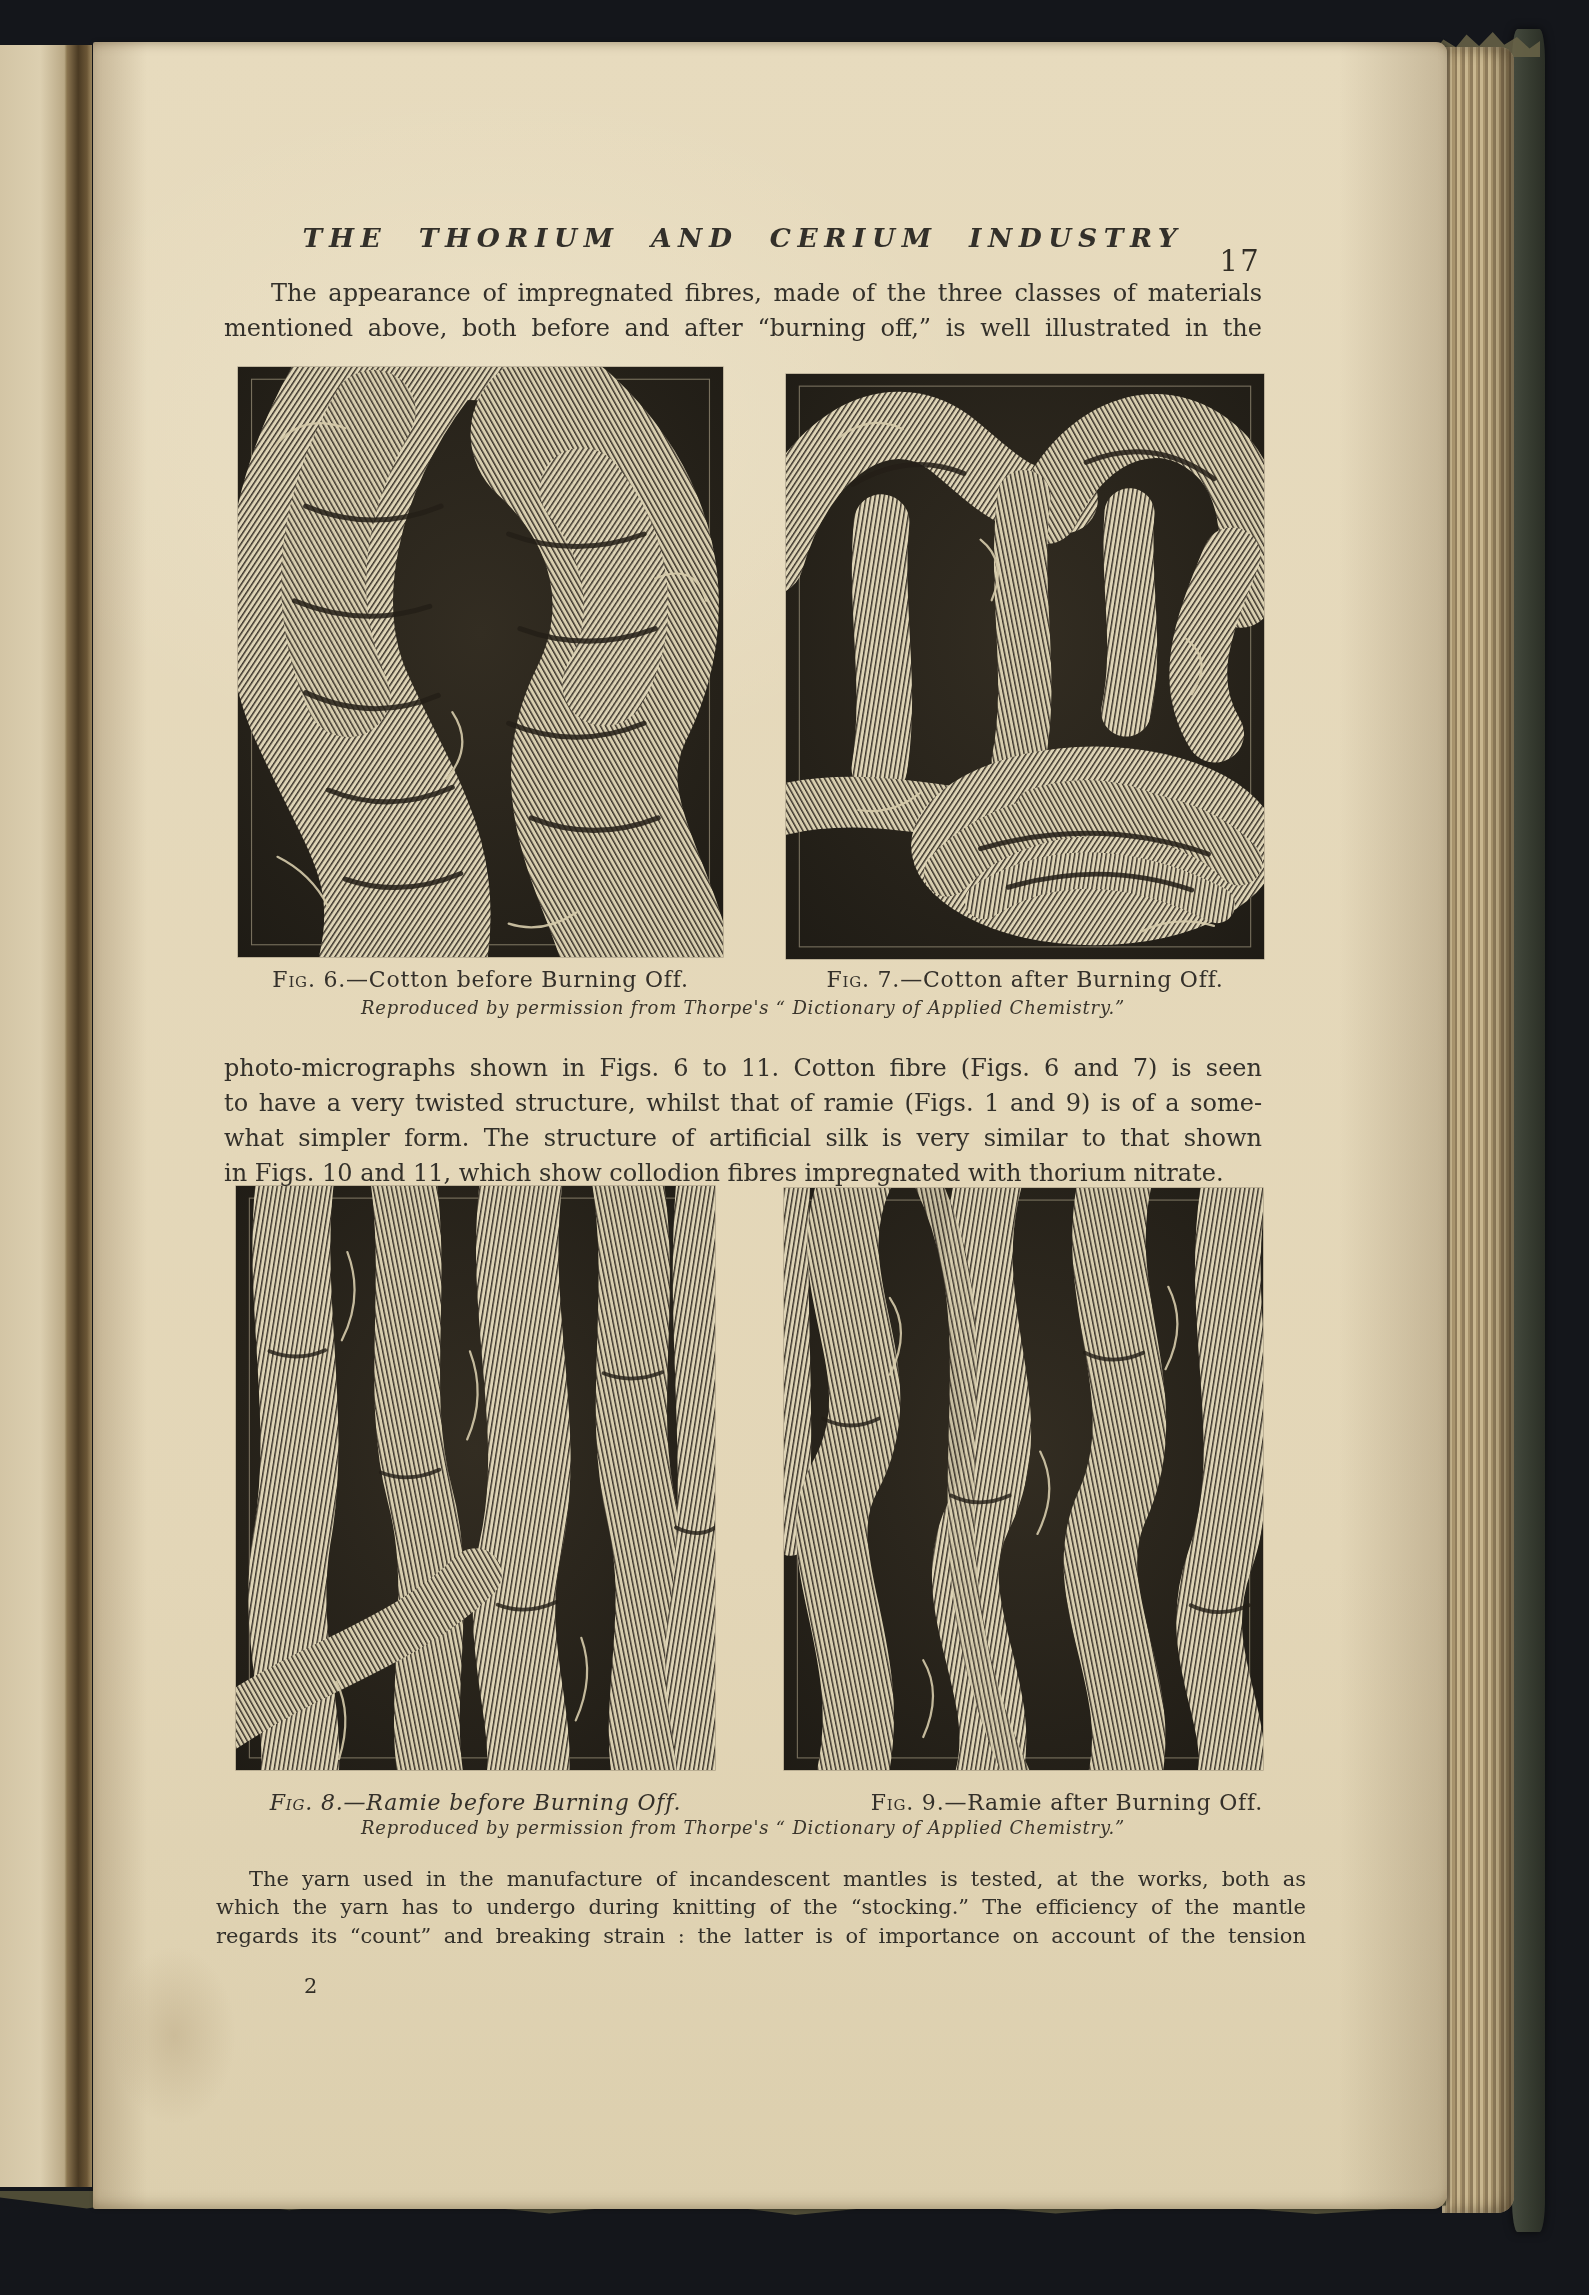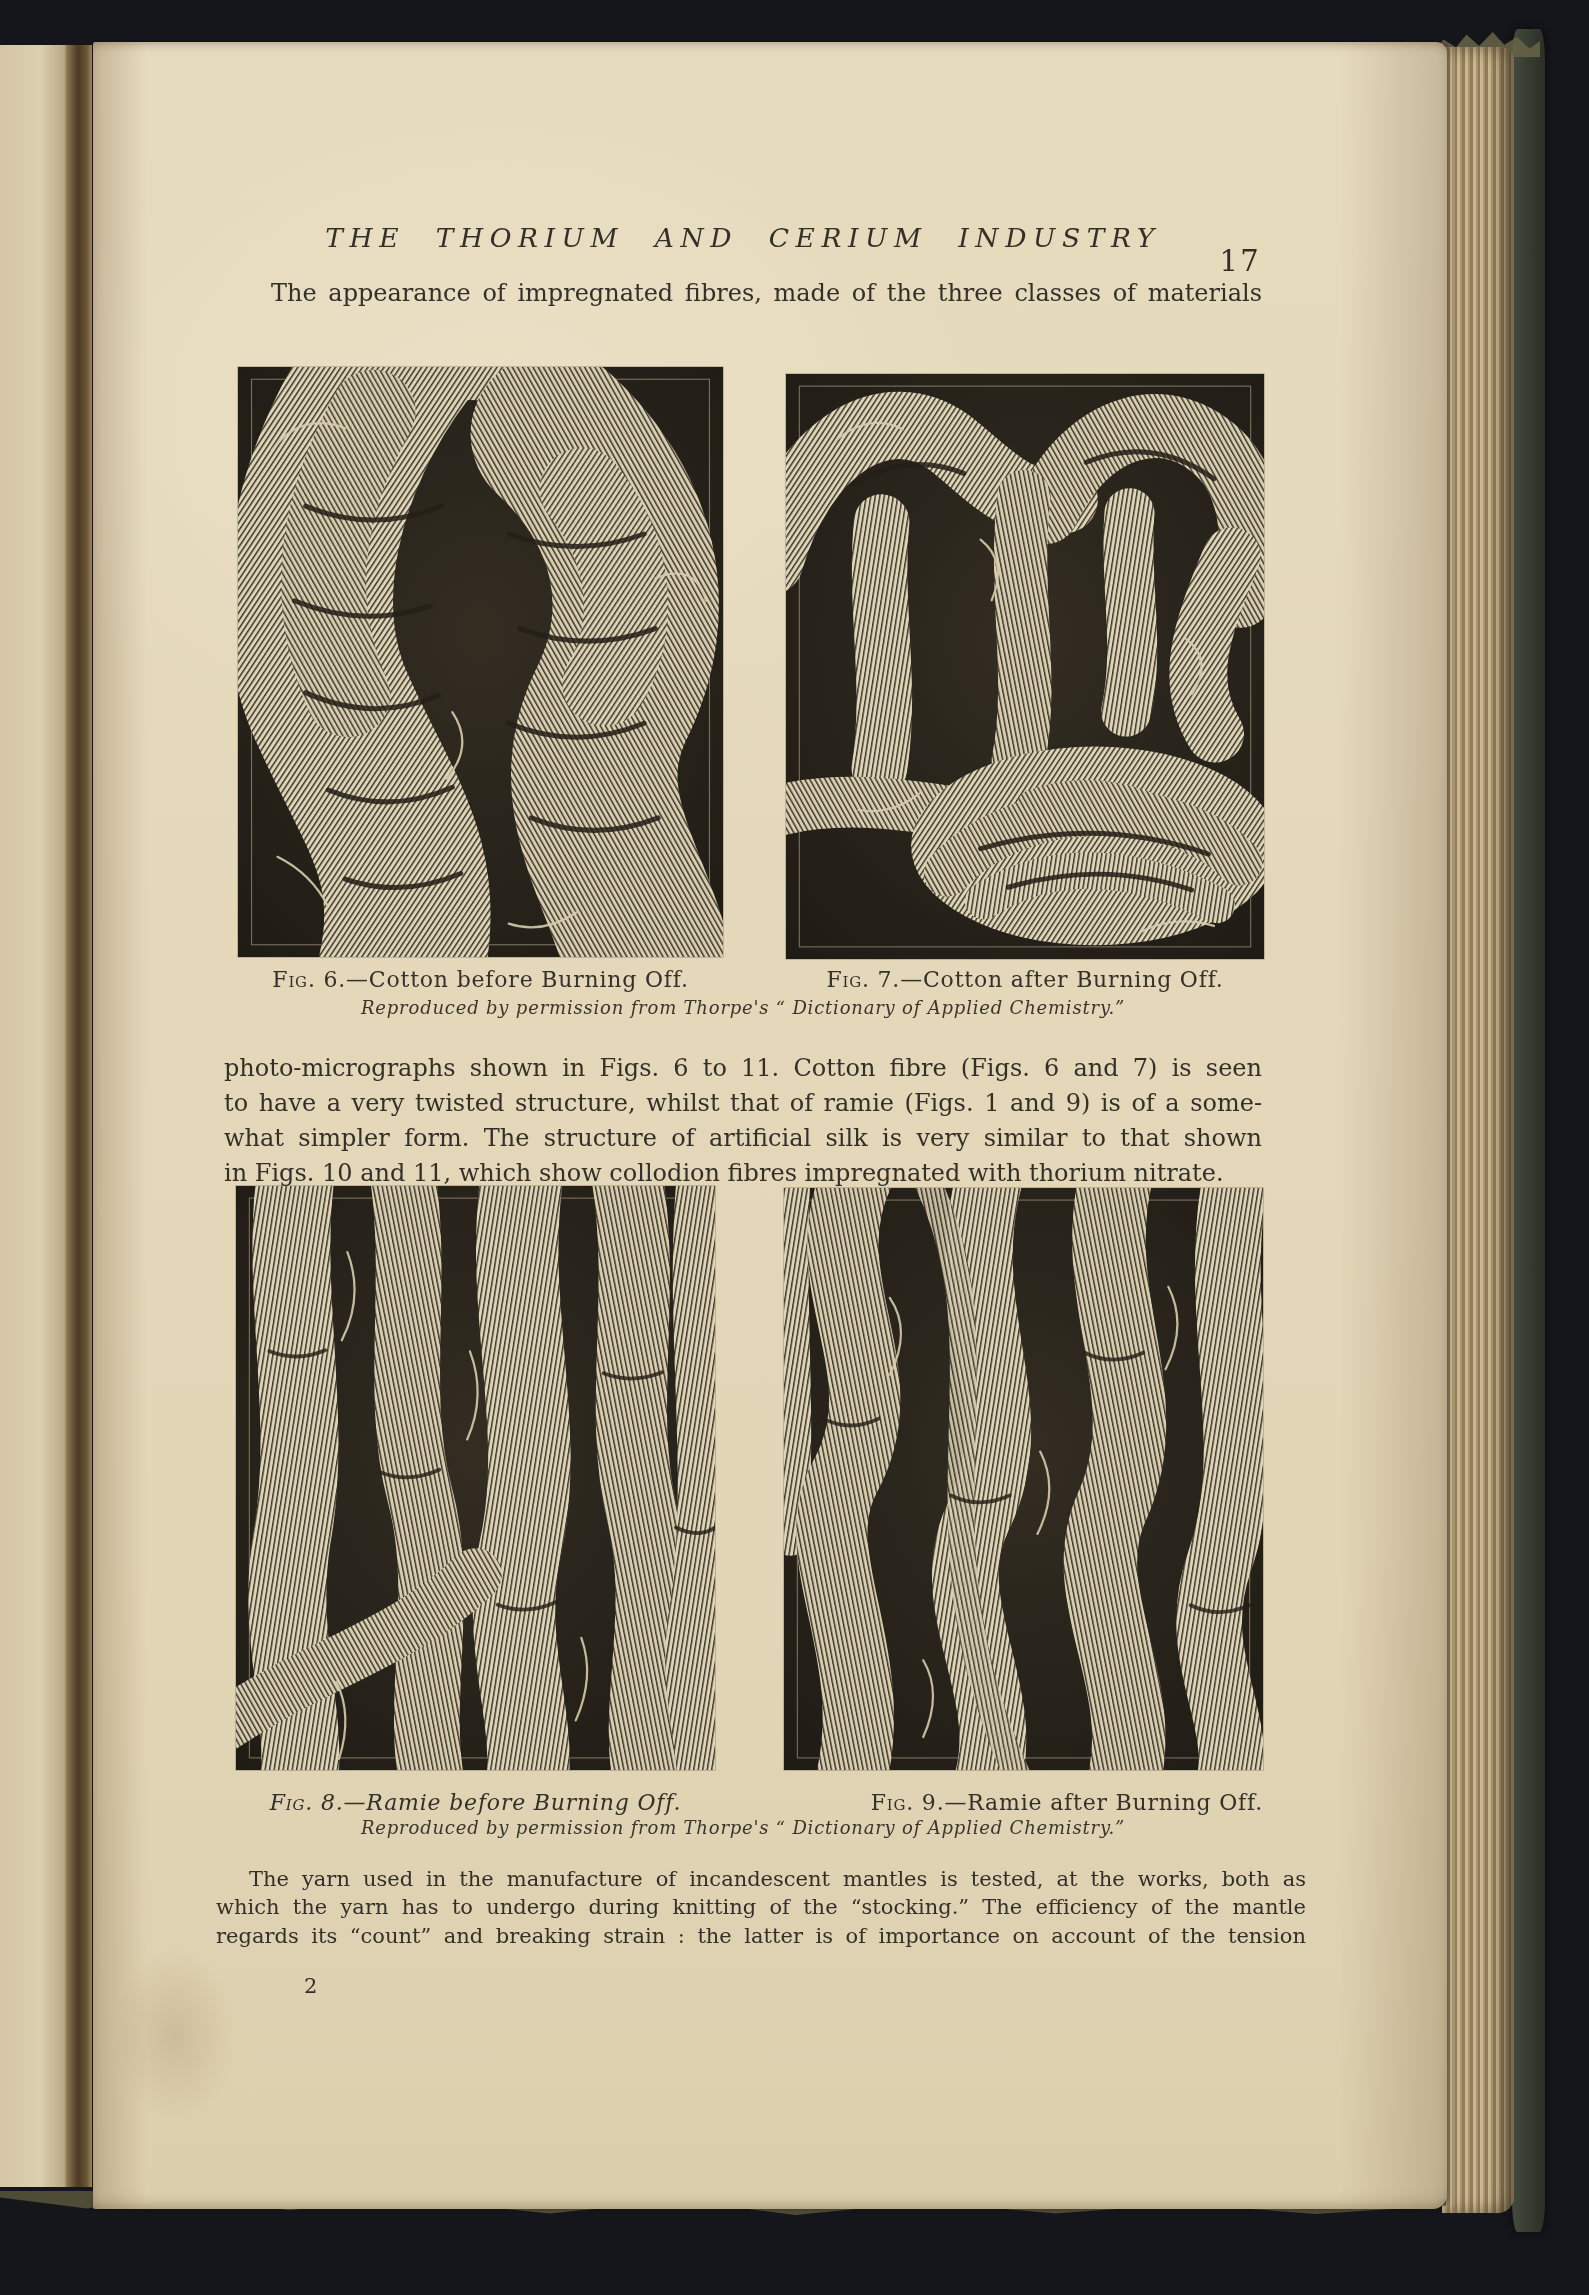--- a/index.html
+++ b/index.html
@@ -25,21 +25,21 @@
   .page{position:absolute;left:93px;top:42px;width:1354px;height:2167px;
         background:
           radial-gradient(718px 497px at 30% 18%,rgba(255,252,238,.20),rgba(255,252,238,0) 70%),
           radial-gradient(88px 127px at 6% 92%,rgba(150,125,85,.25),rgba(150,125,85,0) 70%),
           linear-gradient(90deg,rgba(120,95,60,.30),rgba(120,95,60,0) 4%,rgba(120,95,60,0) 92%,rgba(110,88,55,.28)),
           linear-gradient(#e7dbbe,#e3d6b7 70%,#dccfae);
         border-radius:2.2px 11px 14.4px 2.2px;
         box-shadow:inset 0 7.7px 12px -7.7px rgba(90,70,40,.55),inset 0 -10px 14.4px -8.8px rgba(90,70,40,.5),1.1px 0 4.4px rgba(0,0,0,.35);}
   
   .headline{position:absolute;left:224px;top:222px;width:1038px;height:42px;text-align:center;}
-  .headline .title{font-style:italic;font-size:26.5px;letter-spacing:6.6px;word-spacing:15.5px;color:#33302a;}
+  .headline .title{font-style:italic;font-size:26.5px;letter-spacing:6.6px;word-spacing:15.5px;color:#33302a;font-weight:bold;}
   .headline .pagenum{position:absolute;right:1.1px;top:22px;font-size:29px;letter-spacing:2.2px;font-style:normal;}
   .para{position:absolute;color:#33302a;}
   .para .tline{text-align:justify;text-align-last:justify;text-justify:inter-word;width:100%;}
   .para .tline.last{text-align-last:left;}
   .para .tline.indent1{text-indent:47px;}
   .para .tline.indent2{text-indent:33px;}
   #para-intro{left:224px;top:276px;width:1038px;font-size:24px;line-height:35px;}
   #para-middle{left:224px;top:1051px;width:1038px;font-size:24px;line-height:35px;}
   #para-bottom{left:216px;top:1865px;width:1090px;font-size:21px;line-height:28.4px;}
   .caption{position:absolute;font-size:22px;letter-spacing:0.8px;text-align:center;color:#34302a;white-space:nowrap;}
@@ -89,20 +89,21 @@
   <div class="gutter"></div>
   <div class="page"></div>
 
   <div class="headline">
     <span class="title">THE THORIUM AND CERIUM INDUSTRY</span>
     <span class="pagenum">17</span>
   </div>
 
   <div class="para" id="para-intro">
     <div class="tline indent1">The appearance of impregnated fibres, made of the three classes of materials</div>
+    <div class="tline">mentioned above, both before and after “burning off,” is well illustrated in the</div>
   </div>
 
   <div class="fig" style="left:238px;top:367px;width:485px;height:590px;">
     <svg viewBox="0 0 860 1060" preserveAspectRatio="none">
       <rect width="860" height="1060" fill="url(#figGrad)"></rect>
       <rect x="24" y="22" width="812" height="1016" fill="none" stroke="#cdc2a4" stroke-width="2" opacity="0.5"></rect>
       <g fill="none" stroke-linecap="round">
         <path d="M 330 40 Q 430 -10 520 60" stroke="url(#hd)" stroke-width="80"></path>
         <path d="M 290 -30 C 140 170, 80 430, 170 620 C 250 800, 330 890, 290 1080" stroke="url(#hd)" stroke-width="295"></path>
         <path d="M 240 80 C 140 260, 125 430, 195 590" stroke="url(#hd2)" stroke-width="150" opacity="0.95"></path>

